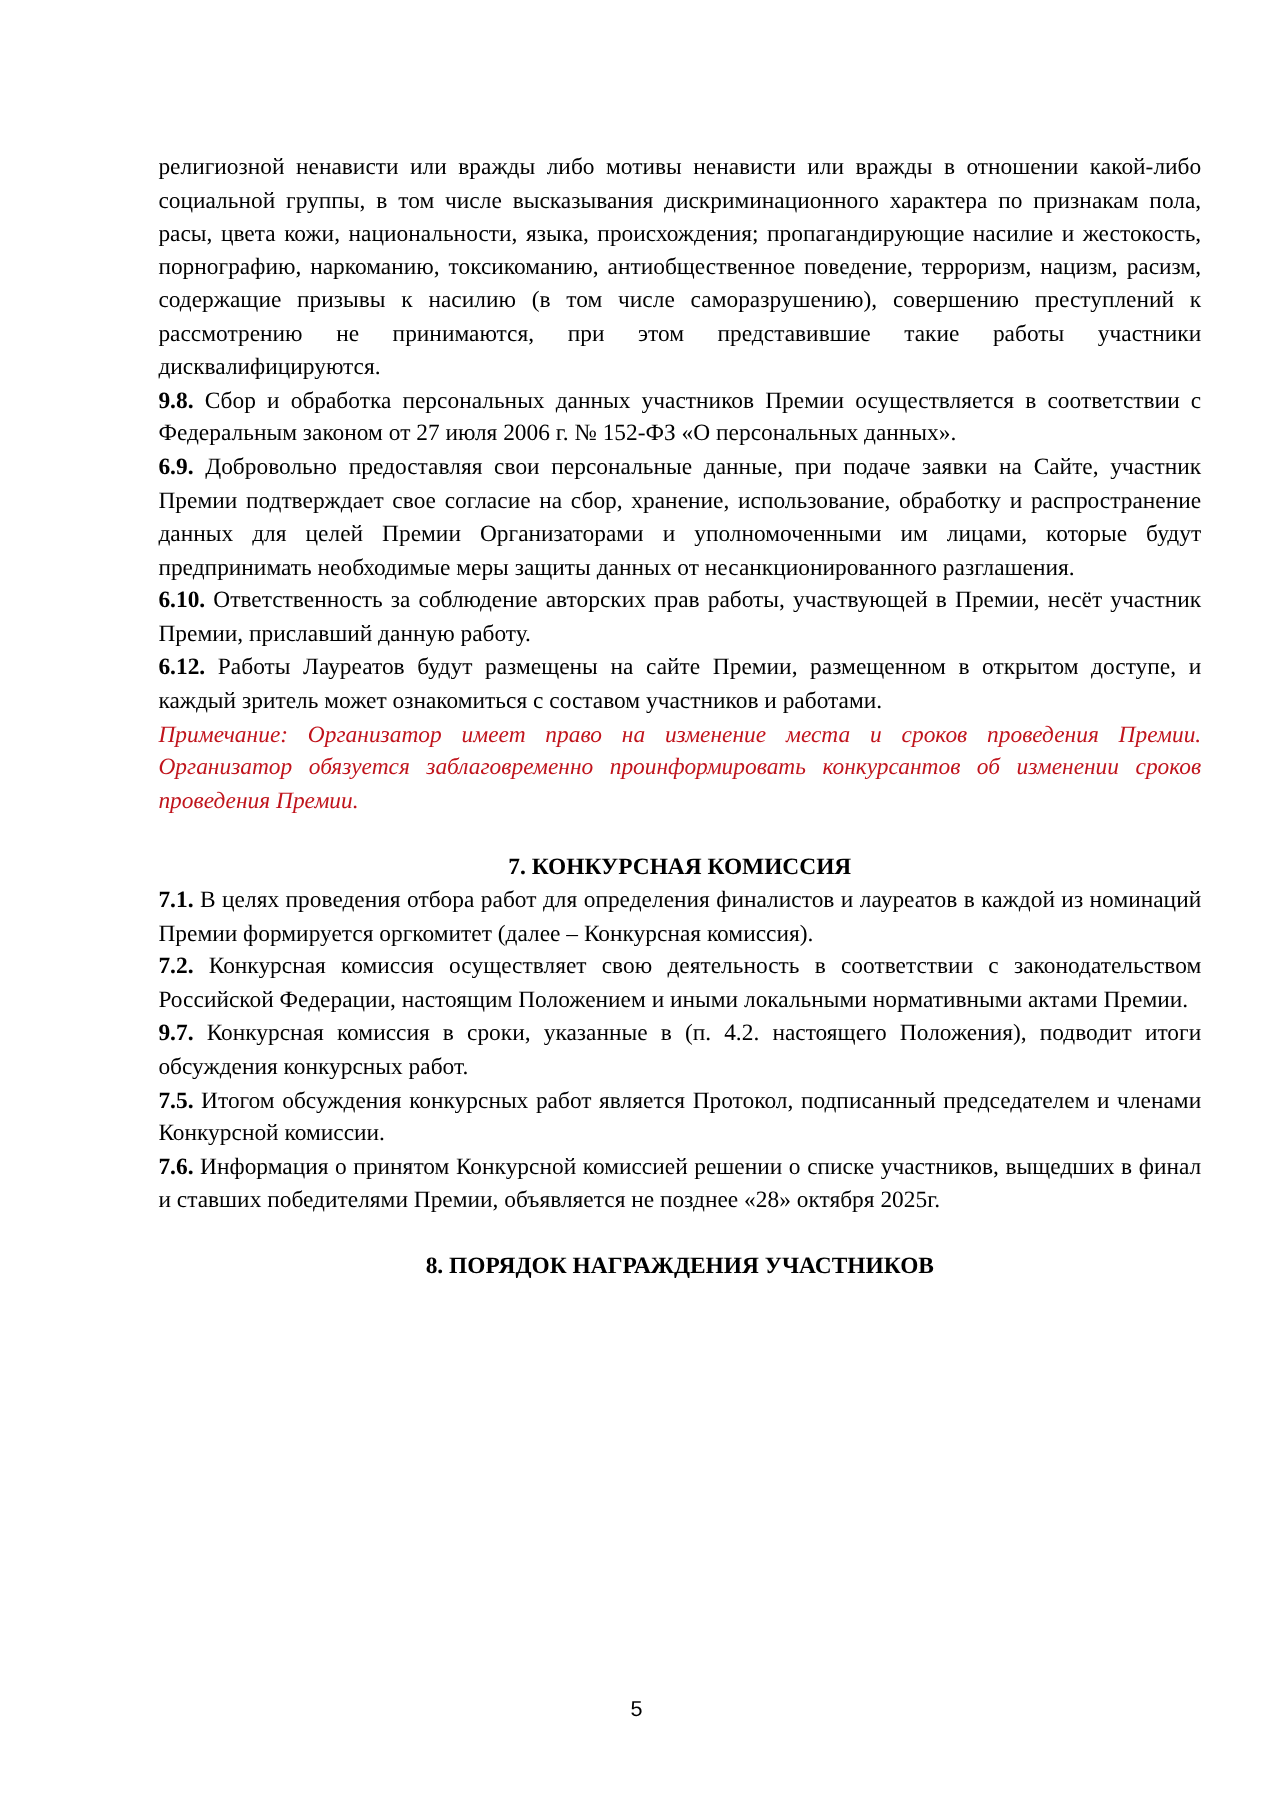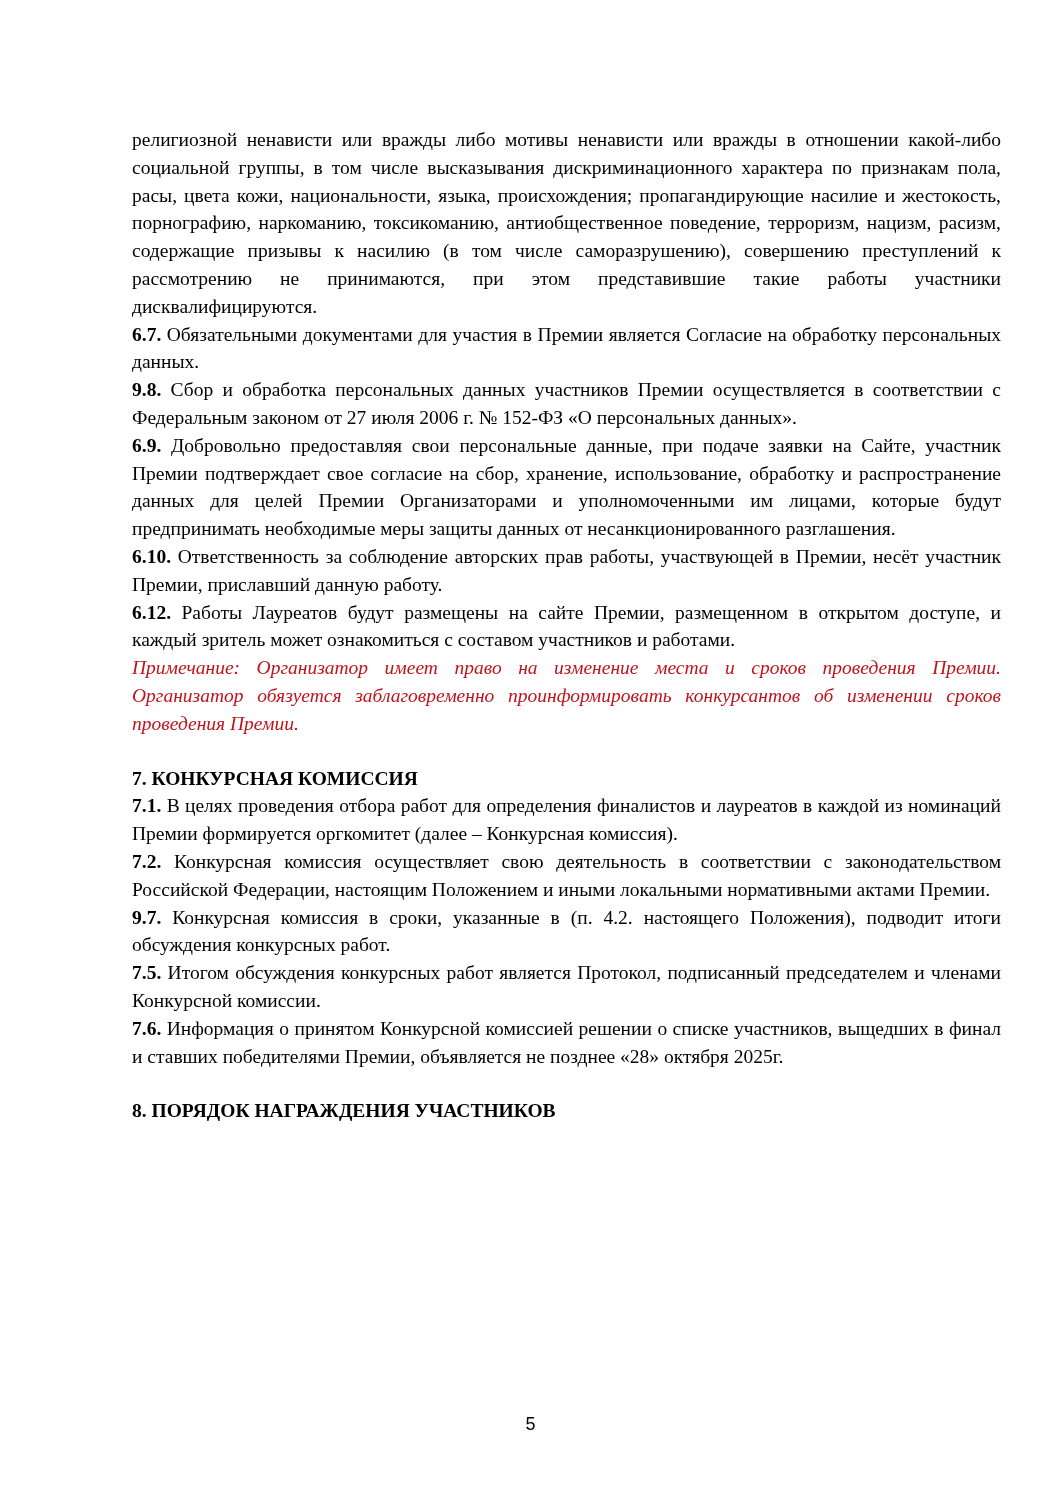--- a/index.html
+++ b/index.html
@@ -18,20 +18,21 @@
   .para { margin: 0; text-align: justify; }
   .num { font-weight: bold; }
   .note {
     margin: 0;
     text-align: justify;
     font-style: italic;
     color: #c0141c;
   }
   .heading {
     margin: 0;
+    text-align: center;
     font-weight: bold;
     font-size: 19.5px;
   }
   .gap-section { height: 27px; }
   .gap-section-2 { height: 27px; }
   .page-number {
     position: absolute;
     left: 0;
     width: 1061px;
     top: 1414px;
@@ -41,21 +42,20 @@
     color: #000000;
   }
 </style>
 </head>
 <body>
 
 <div class="page">
 
   <p class="para">религиозной ненависти или вражды либо мотивы ненависти или вражды в отношении какой-либо социальной группы, в том числе высказывания дискриминационного характера по признакам пола, расы, цвета кожи, национальности, языка, происхождения; пропагандирующие насилие и жестокость, порнографию, наркоманию, токсикоманию, антиобщественное поведение, терроризм, нацизм, расизм, содержащие призывы к насилию (в том числе саморазрушению), совершению преступлений к рассмотрению не принимаются, при этом представившие такие работы участники дисквалифицируются.</p>
 
-  <p class="para"><span class="num">6.7.</span><span> Обязательными документами для участия в Премии является Согласие на обработку персональных данных.</span></p>
 
   <p class="para"><span class="num">9.8.</span><span> Сбор и обработка персональных данных участников Премии осуществляется в соответствии с Федеральным законом от 27 июля 2006 г. № 152-ФЗ «О персональных данных».</span></p>
 
   <p class="para"><span class="num">6.9.</span><span> Добровольно предоставляя свои персональные данные, при подаче заявки на Сайте, участник Премии подтверждает свое согласие на сбор, хранение, использование, обработку и распространение данных для целей Премии Организаторами и уполномоченными им лицами, которые будут предпринимать необходимые меры защиты данных от несанкционированного разглашения.</span></p>
 
   <p class="para"><span class="num">6.10.</span><span> Ответственность за соблюдение авторских прав работы, участвующей в Премии, несёт участник Премии, приславший данную работу.</span></p>
 
 
   <p class="para"><span class="num">6.12.</span><span> Работы Лауреатов будут размещены на сайте Премии, размещенном в открытом доступе, и каждый зритель может ознакомиться с составом участников и работами.</span></p>
 

